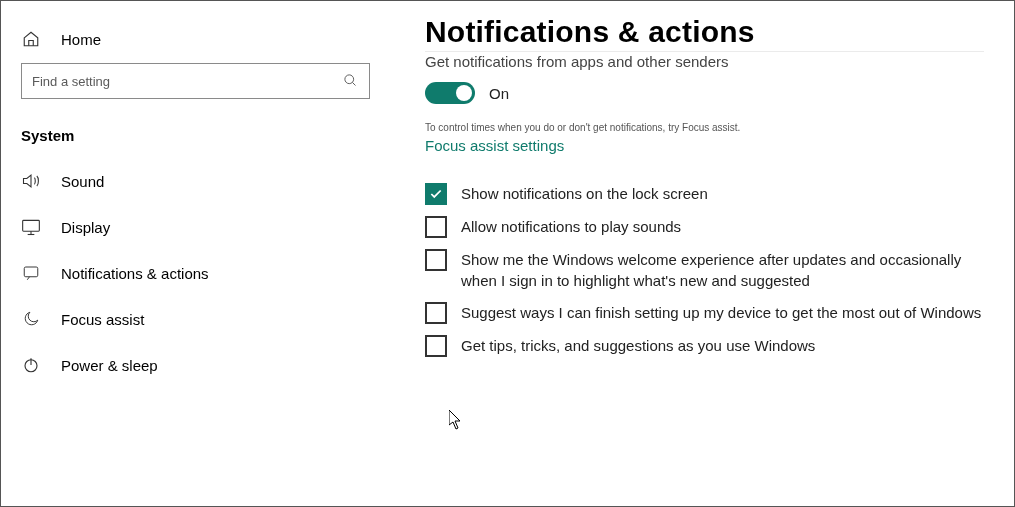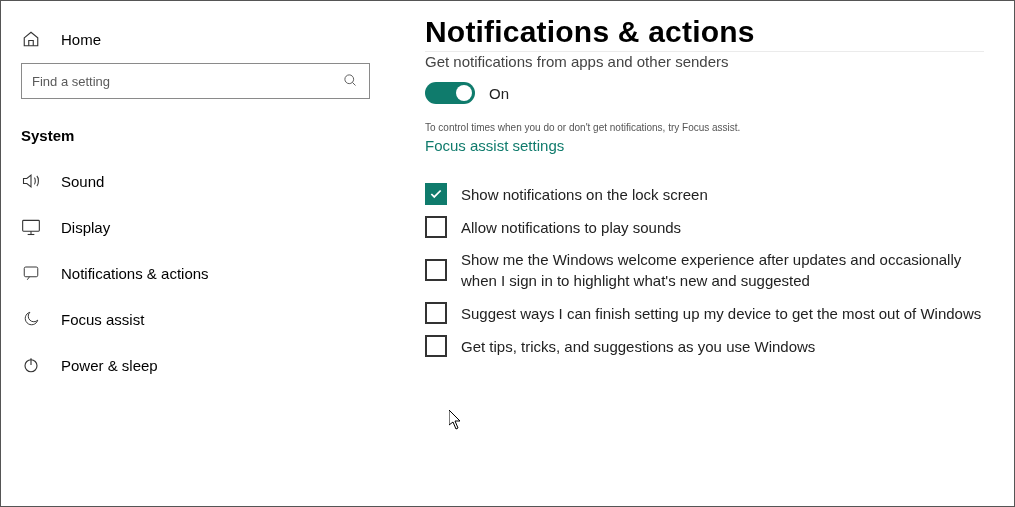--- a/index.html
+++ b/index.html
@@ -111,21 +111,21 @@
     .link {
       color: #0f7b6c;
       font-size: 15px;
       cursor: pointer;
       display: inline-block;
       margin-bottom: 28px;
       text-align: center;
     }
     .check-row {
       display: flex;
-      align-items: center;
+      align-items: flex-start;
       gap: 14px;
       margin-bottom: 10px;
     }
     .checkbox {
       width: 22px;
       height: 22px;
       border: 2px solid #333;
       flex-shrink: 0;
       cursor: pointer;
       display: flex;

